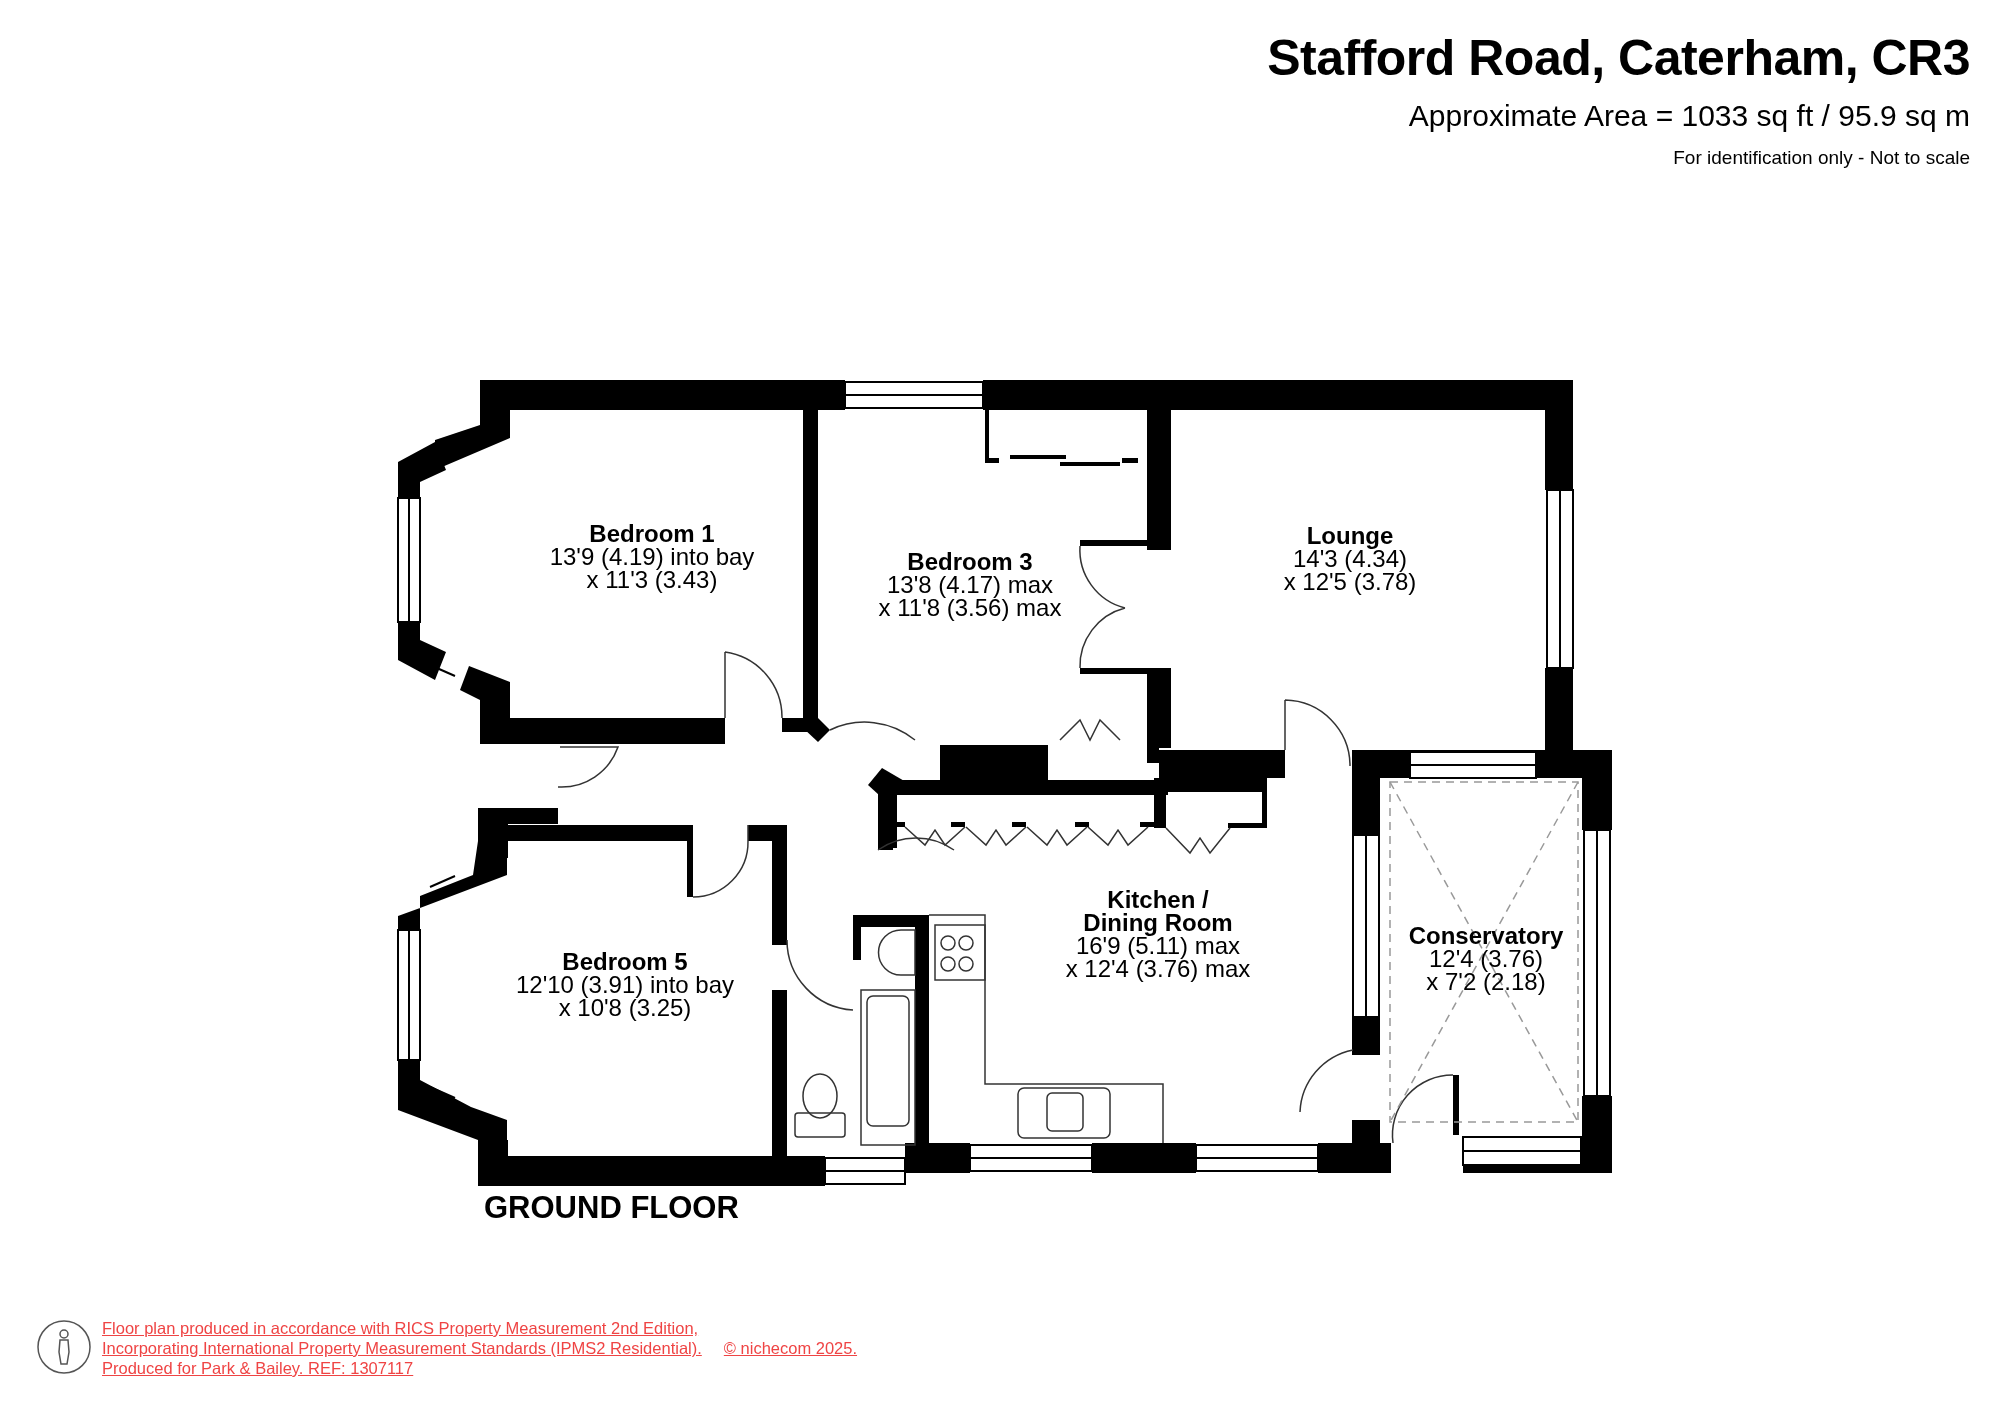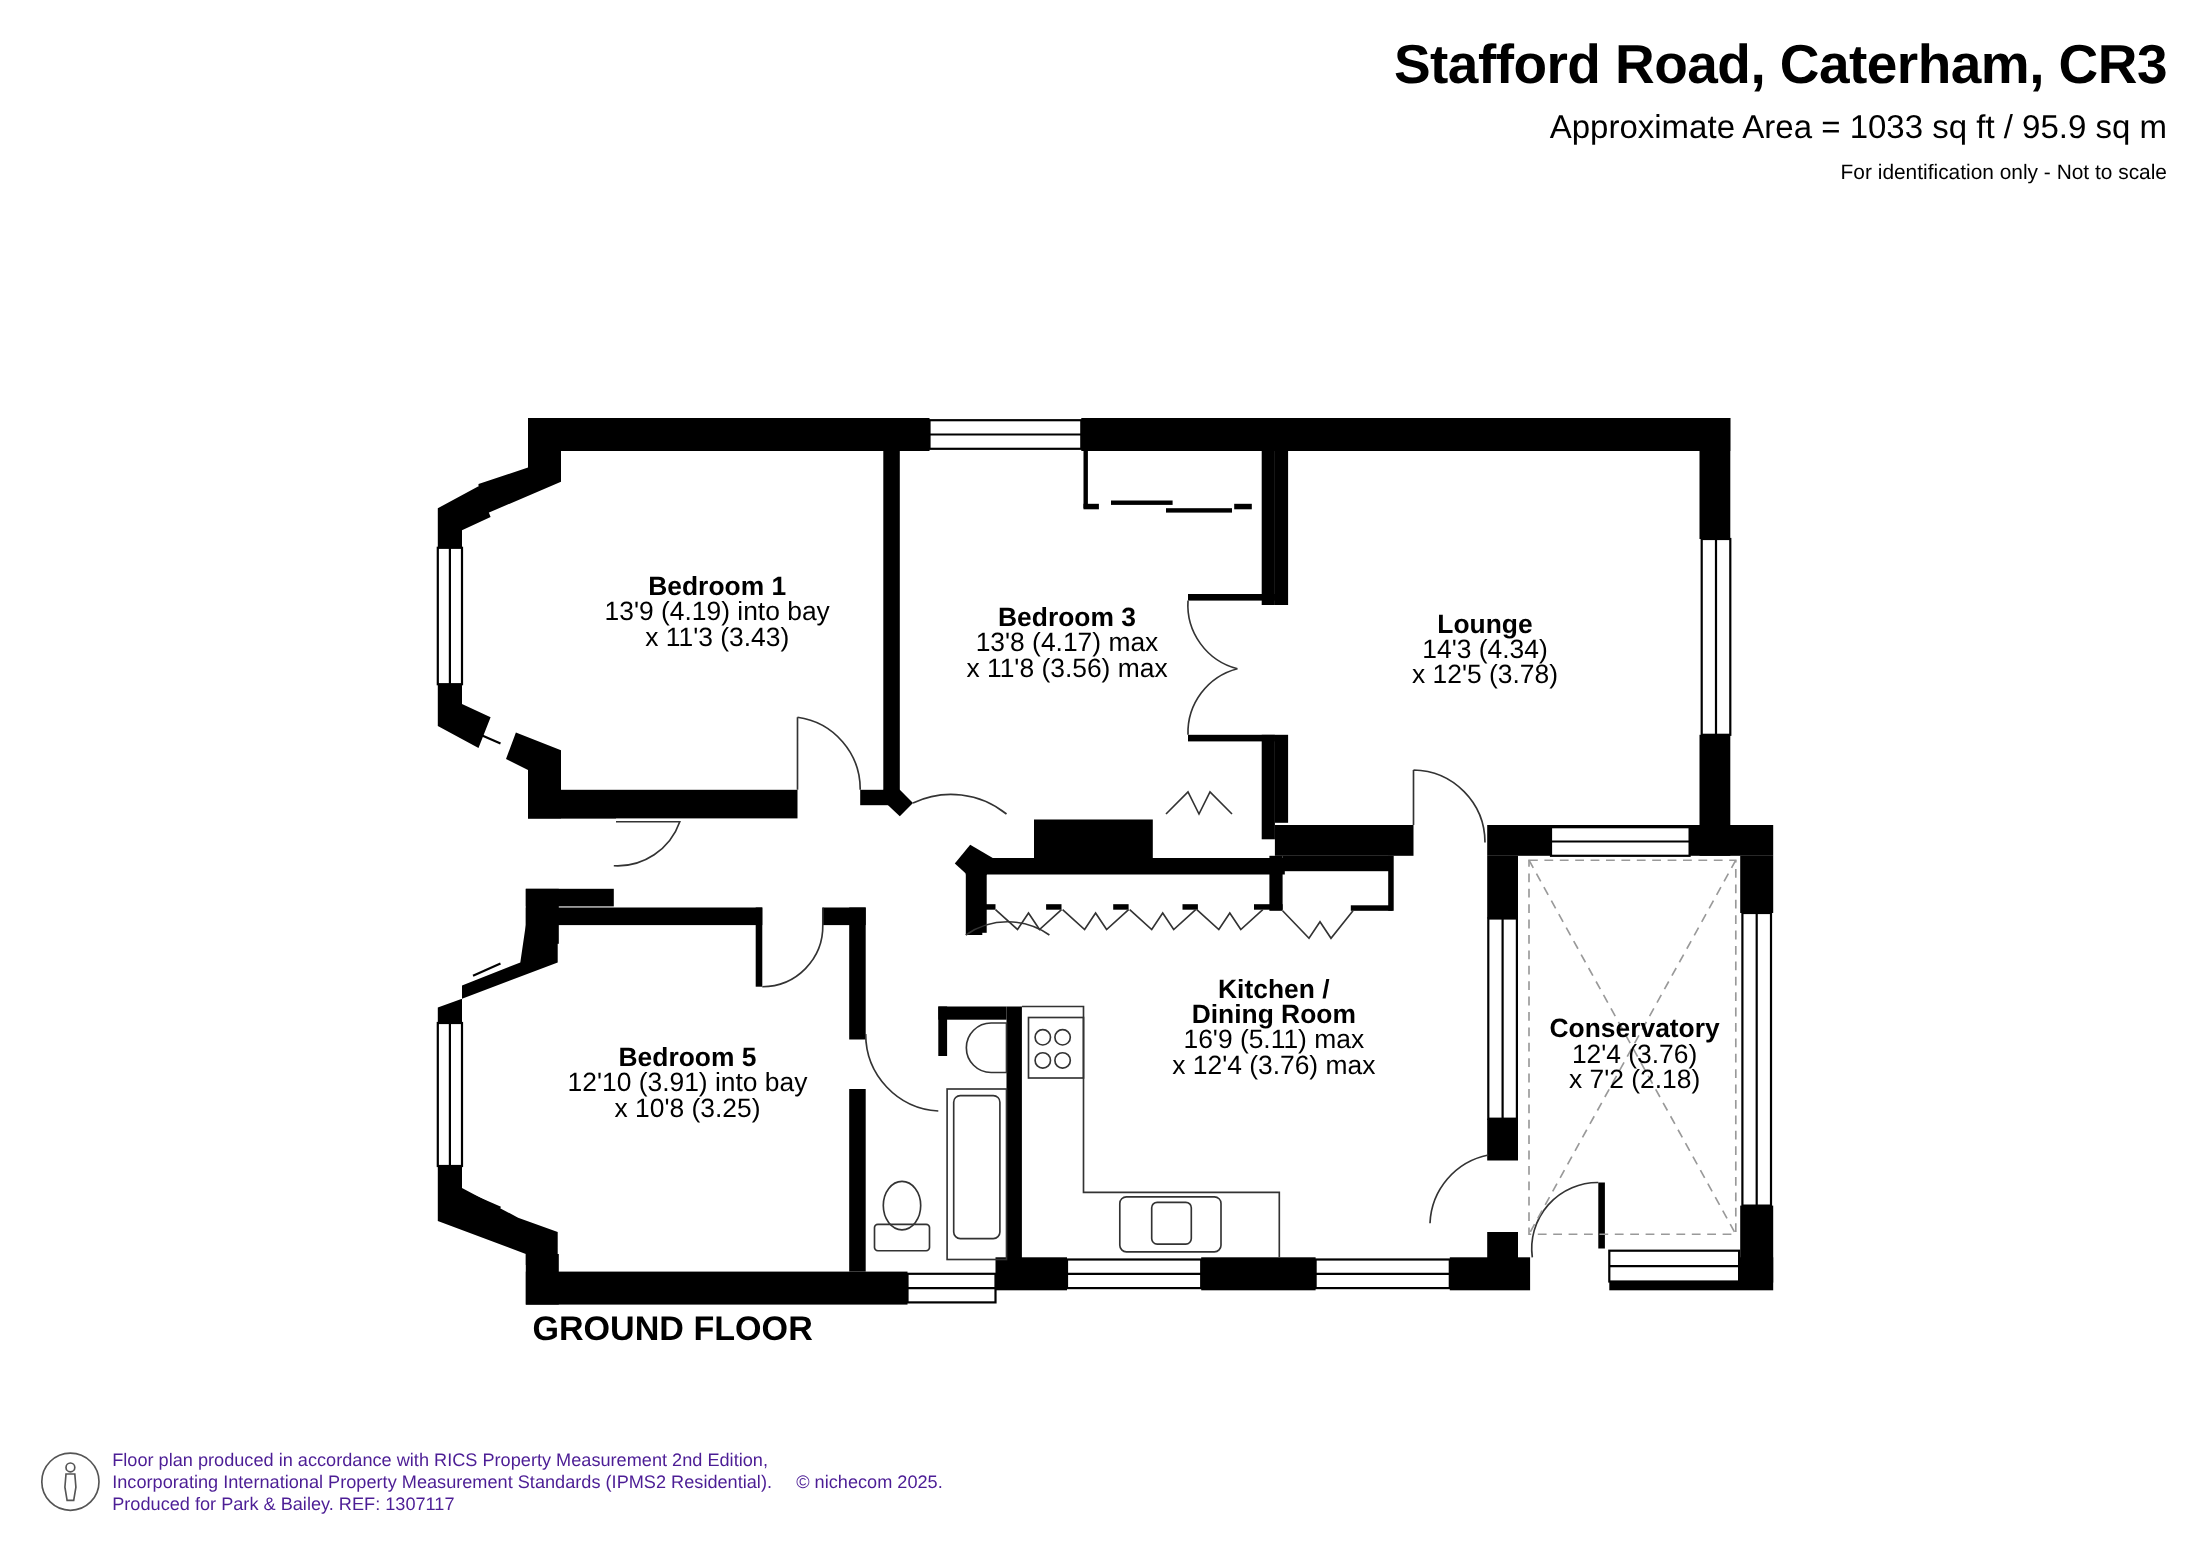--- a/index.html
+++ b/index.html
@@ -5,21 +5,21 @@
   html,body{margin:0;padding:0;background:#ffffff;}
   body{width:2000px;height:1414px;position:relative;overflow:hidden;font-family:"Liberation Sans",sans-serif;color:#000;}
   .header{position:absolute;right:30px;top:28px;text-align:right;}
   .title{font-weight:bold;font-size:50px;letter-spacing:-0.5px;line-height:60px;}
   .area{font-size:30px;line-height:36px;margin-top:10px;}
   .note{font-size:19px;line-height:24px;margin-top:12px;}
   #plan{position:absolute;left:0;top:0;}
   .room-label{position:absolute;text-align:center;font-size:24px;line-height:23px;transform:translateX(-50%);white-space:nowrap;}
   .room-label .name{font-weight:bold;}
   .floor-label{position:absolute;left:484px;top:1190px;font-weight:bold;font-size:31px;}
-  .footer{position:absolute;left:36px;top:1318px;display:flex;align-items:flex-start;color:#4c1d95;}
+  .footer{position:absolute;left:36px;top:1318px;display:flex;align-items:flex-start;color:#ef4444;text-decoration:underline;}
   .footer .lines{margin-left:10px;font-size:16.5px;line-height:20px;}
   .footer .copy{margin-left:22px;}
 </style>
 </head>
 <body>
 
 <div class="header">
   <div class="title">Stafford Road, Caterham, CR3</div>
   <div class="area">Approximate Area = 1033 sq ft / 95.9 sq m</div>
   <div class="note">For identification only - Not to scale</div>
@@ -183,21 +183,21 @@
 <div class="room-label" style="left:652px;top:522px;">
   <div class="name">Bedroom 1</div>
   <div>13'9 (4.19) into bay</div>
   <div>x 11'3 (3.43)</div>
 </div>
 <div class="room-label" style="left:970px;top:550px;">
   <div class="name">Bedroom 3</div>
   <div>13'8 (4.17) max</div>
   <div>x 11'8 (3.56) max</div>
 </div>
-<div class="room-label" style="left:1350px;top:556px;">
+<div class="room-label" style="left:1350px;top:524px;">
   <div class="name">Lounge</div>
   <div>14'3 (4.34)</div>
   <div>x 12'5 (3.78)</div>
 </div>
 <div class="room-label" style="left:625px;top:950px;">
   <div class="name">Bedroom 5</div>
   <div>12'10 (3.91) into bay</div>
   <div>x 10'8 (3.25)</div>
 </div>
 <div class="room-label" style="left:1158px;top:888px;">

